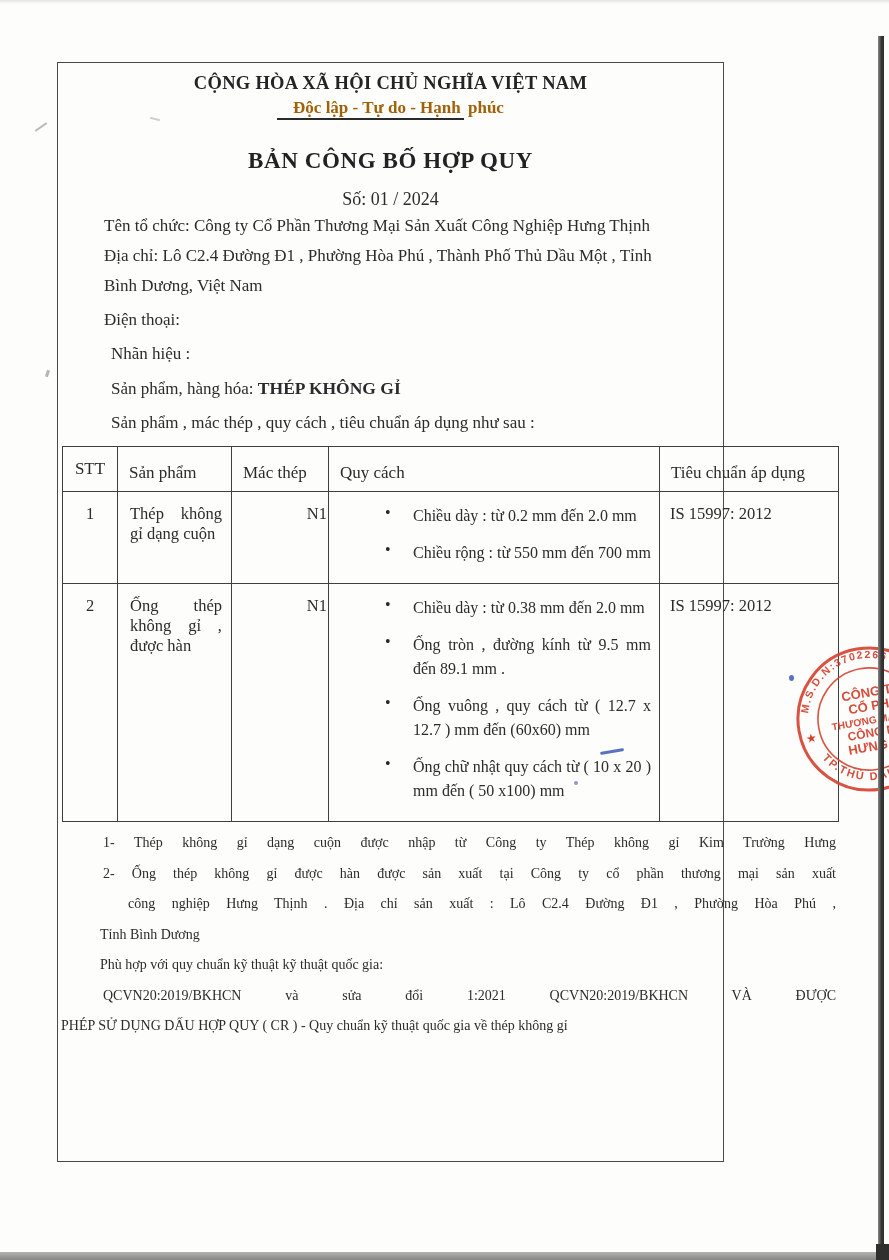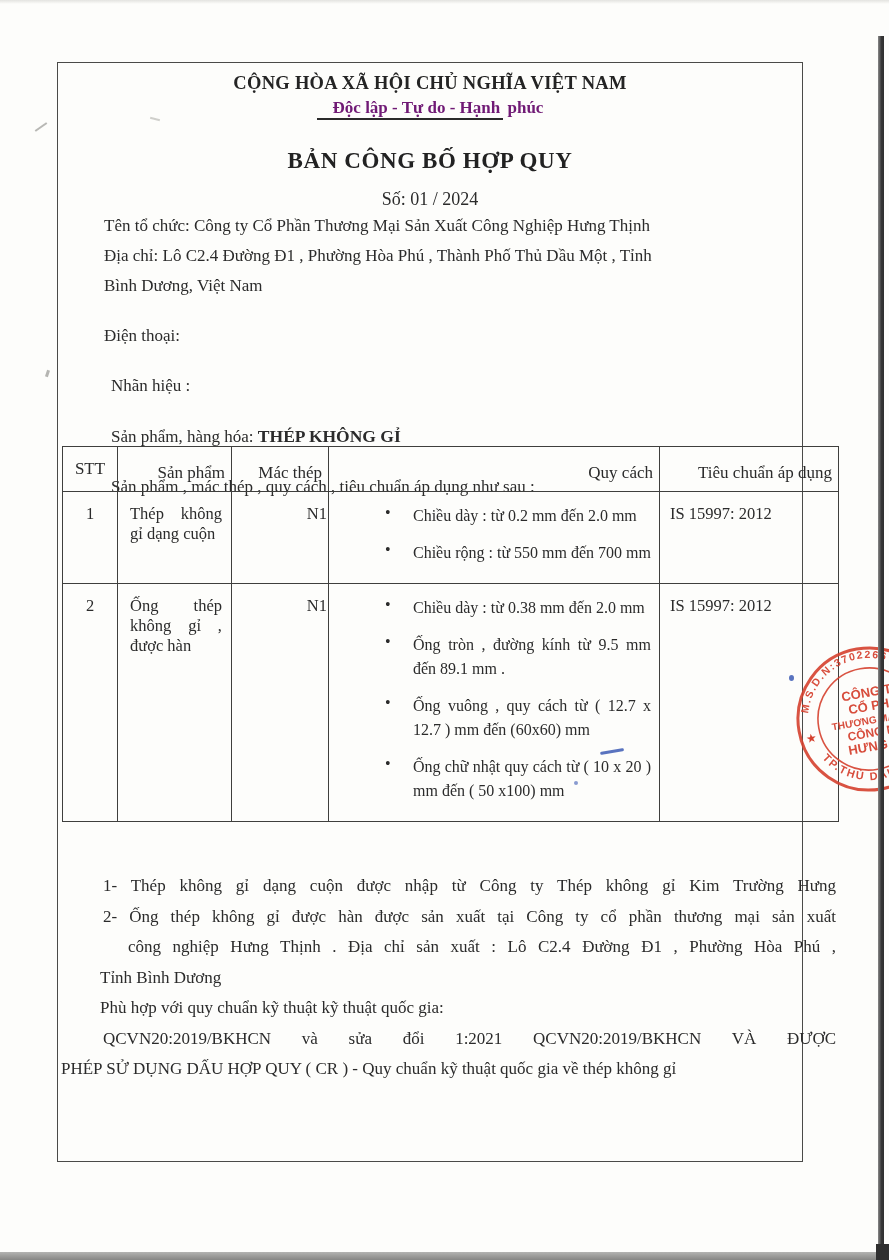--- a/index.html
+++ b/index.html
@@ -11,59 +11,59 @@
   }
   .scan-top-band{position:absolute;left:0;top:0;width:889px;height:4px;
     background:linear-gradient(to bottom,#e3e3e0,rgba(250,250,248,0));}
   .scan-right-strip{position:absolute;left:878px;top:36px;width:6px;height:1218px;
     background:linear-gradient(to right,#8a8a8a,#373737 55%,#2e2e2e);}
   .scan-bottom-band{position:absolute;left:0;top:1252px;width:889px;height:8px;
     background:linear-gradient(to bottom,#b3b3b1,#868684);}
   .scan-corner{position:absolute;left:876px;top:1244px;width:13px;height:16px;background:#2f2f2f;}
 
   .frame{
-    position:absolute;left:57px;top:62px;width:746px;height:1100px;
+    position:absolute;left:57px;top:62px;width:667px;height:1100px;
     border:1.7px solid #4a4a48;background:transparent;box-sizing:border-box;
   }
   .centered{position:absolute;left:0;width:100%;text-align:center;}
   .nat-title{top:10px;font-size:18.5px;font-weight:bold;letter-spacing:.3px;color:#242424;}
-  .motto{top:35px;font-size:17px;font-weight:bold;color:#701a75;}
+  .motto{top:35px;font-size:17px;font-weight:bold;color:#a16207;}
   .motto-underline{border-bottom:2.2px solid #2a2a2a;padding:0 3px 1px 16px;}
   .doc-title{top:85px;font-size:23px;font-weight:bold;letter-spacing:.6px;color:#222;}
   .doc-num{top:126px;font-size:18px;}
 
   .info{position:absolute;top:148px;left:46px;right:9px;font-size:17px;line-height:30px;}
   .info .ln{white-space:nowrap;}
-  .gap-top{margin-top:20px;}
+  .gap-top{margin-top:4px;}
   .indent-sm{padding-left:7px;}
   .bold-inline{font-weight:bold;font-size:17.5px;}
 
   table.doc-table{
     position:absolute;top:383px;left:4px;width:776px;
     border-collapse:collapse;table-layout:fixed;
     font-size:16.5px;color:#2b2b2b;
   }
   .doc-table th,.doc-table td{
     border:1.7px solid #3f3f3d;box-sizing:border-box;
     font-weight:normal;vertical-align:top;overflow:hidden;
   }
-  .doc-table thead th{height:45px;vertical-align:middle;text-align:right;padding:8px 6px 0 11px;font-size:17px;}
+  .doc-table thead th{height:45px;vertical-align:middle;text-align:left;padding:8px 6px 0 11px;font-size:17px;}
   .doc-table thead th.c{text-align:center;padding:5px;}
   .col-stt{width:55px;} .col-prod{width:114px;} .col-grade{width:97px;} .col-spec{width:331px;} .col-std{width:179px;}
   tr.r1 td{height:92px;} tr.r2 td{height:238px;}
   td.stt{text-align:center;padding-top:12px;}
   td.prod{padding:12px 9px 16px 12px;text-align:justify;font-size:16.5px;}
   td.grade{text-align:right;padding-top:12px;}
   td.std{padding:12px 6px 0 10px;}
   td.spec{padding:12px 8px 0 0;}
   .spec-item{display:flex;padding-left:56px;margin-bottom:13px;font-size:16px;}
   .spec-bullet{width:10px;margin-right:18px;flex:none;}
   .spec-text{flex:1;text-align:justify;line-height:24px;}
 
-  .notes{position:absolute;top:808px;left:3px;width:777px;font-size:17px;line-height:30.5px;}
+  .notes{position:absolute;top:765px;left:3px;width:777px;font-size:14px;line-height:30.5px;}
   .notes .nln{padding-left:42px;}
   .notes .nln-hang2{padding-left:38px;}
   .notes .nln-cont{padding-left:67px;}
   .notes .nln-flush{padding-left:39px;}
   .notes .nln-wide{padding-left:0;}
   .just-full{text-align:justify;text-align-last:justify;padding-right:2px;}
 
   
   .stamp{position:absolute;left:789px;top:639px;}
 

